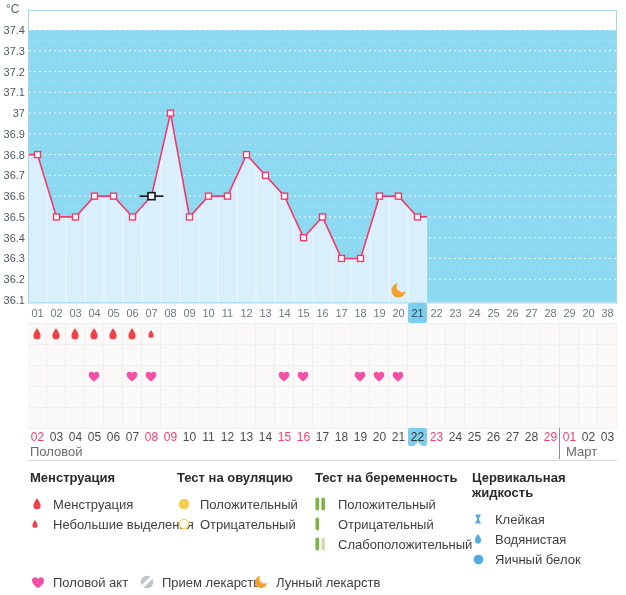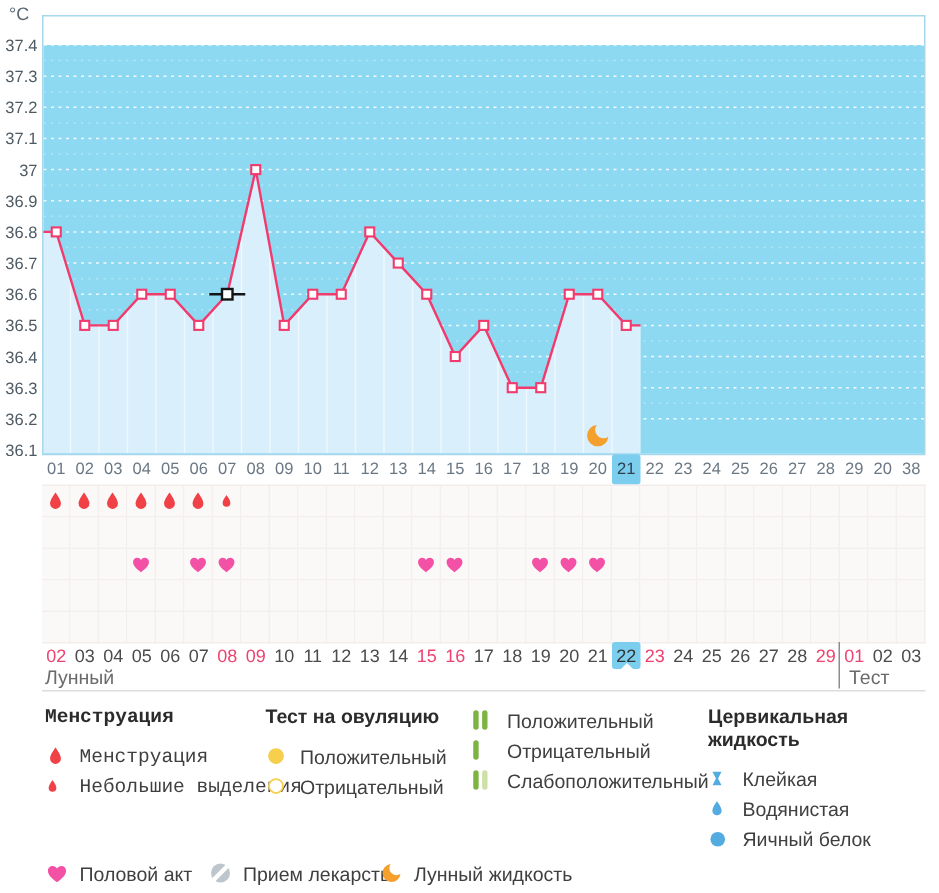--- a/index.html
+++ b/index.html
@@ -456,26 +456,26 @@
       <div class="date-cell">26</div>
       <div class="date-cell">27</div>
       <div class="date-cell">28</div>
       <div class="date-cell red">29</div>
       <div class="date-cell red">01</div>
       <div class="date-cell">02</div>
       <div class="date-cell">03</div>
     </div>
 
   <div class="month-divider"></div>
-  <div class="month-label" id="month-left">Лунный</div>
-  <div class="month-label" id="month-right">Тест</div>
+  <div class="month-label" id="month-left">Половой</div>
+  <div class="month-label" id="month-right">Март</div>
   <div class="bottom-rule"></div>
 
   <div id="legend">
-      <div class="legend-col" style="left: 30px; font-family: Liberation Mono, monospace;">
+      <div class="legend-col" style="left: 30px;">
         <h3>Менструация</h3>
         <div class="legend-item">
           <span class="ic">
             <svg width="14" height="14" viewBox="0 0 24 24">
               <path d="M12 2.2C9.2 6.3 5.8 11 5.8 14.9a6.2 6.2 0 0 0 12.4 0C18.2 11 14.8 6.3 12 2.2Z" fill="#ef4146"></path>
             </svg>
           </span>
           <span>Менструация</span>
         </div>
         <div class="legend-item">
@@ -500,20 +500,21 @@
         <div class="legend-item">
           <span class="ic">
             <svg width="14" height="14" viewBox="0 0 24 24">
               <circle cx="12" cy="12" r="8" fill="#fff" stroke="#f6cf4d" stroke-width="2"></circle>
             </svg>
           </span>
           <span>Отрицательный</span>
         </div>
       </div>
       <div class="legend-col" style="left: 315px;">
+        <h3>Тест на беременность</h3>
         <div class="legend-item">
           <span class="ic">
             <svg width="11" height="14" viewBox="0 0 11 14">
               <rect x="0.5" y="0.5" width="3.6" height="13" rx="1.8" fill="#7cb342"></rect>
               <rect x="6.4" y="0.5" width="3.6" height="13" rx="1.8" fill="#7cb342"></rect>
             </svg>
           </span>
           <span>Положительный</span>
         </div>
         <div class="legend-item">
@@ -579,16 +580,16 @@
           </svg>
         </span>
         <span>Прием лекарств</span>
       </div>
       <div class="bottom-item" style="left: 253px;">
         <span class="ic">
           <svg width="16" height="16" viewBox="0 0 24 24">
             <path d="M21 12.79A9 9 0 1 1 11.21 3 7 7 0 0 0 21 12.79z" fill="#f5a02d"></path>
           </svg>
         </span>
-        <span>Лунный жидкость</span>
+        <span>Лунный лекарств</span>
       </div>
     </div>
 </div>
 
 </body></html>

